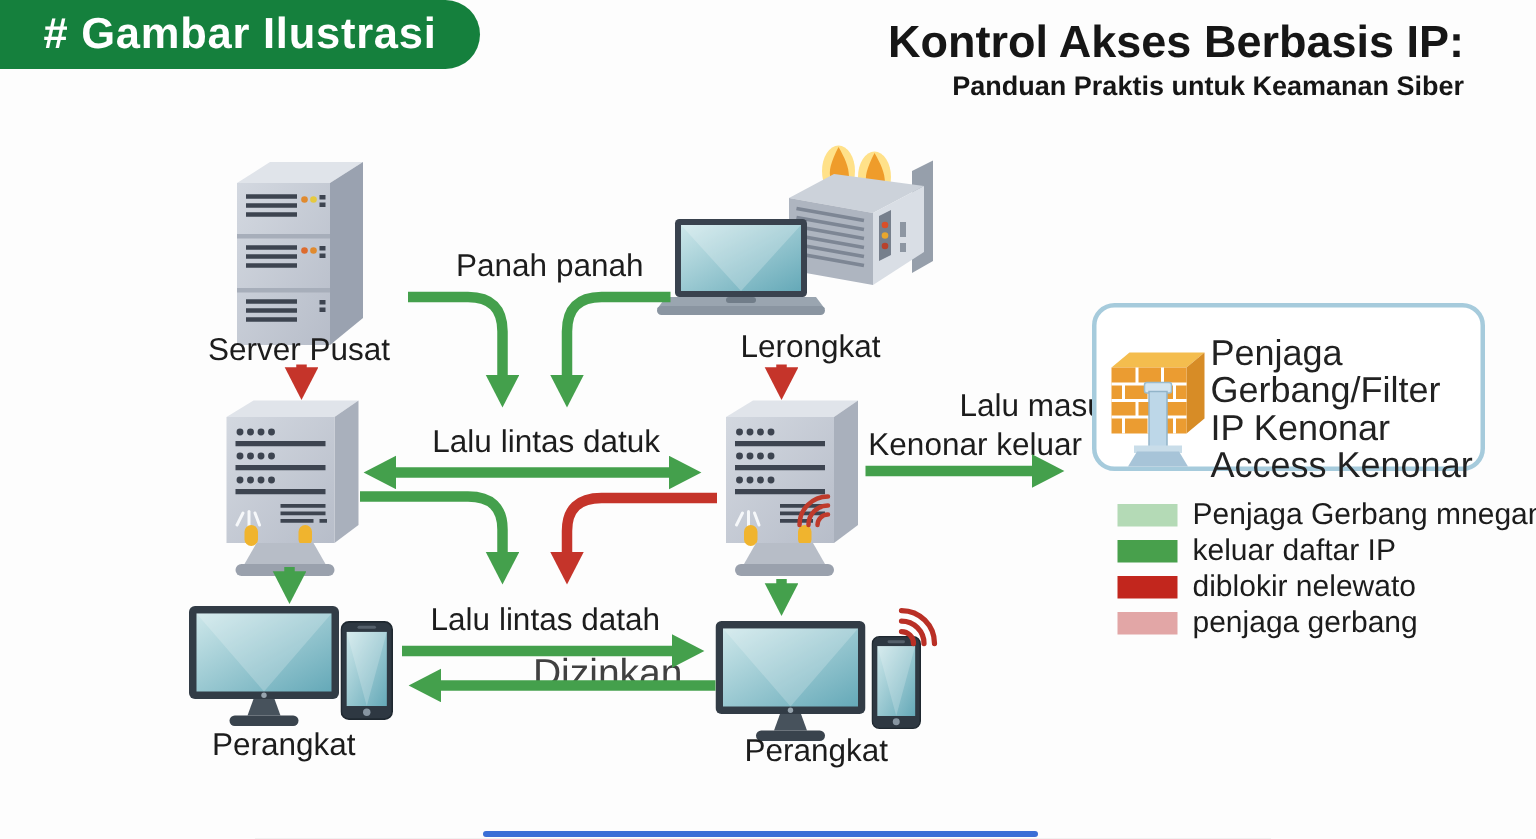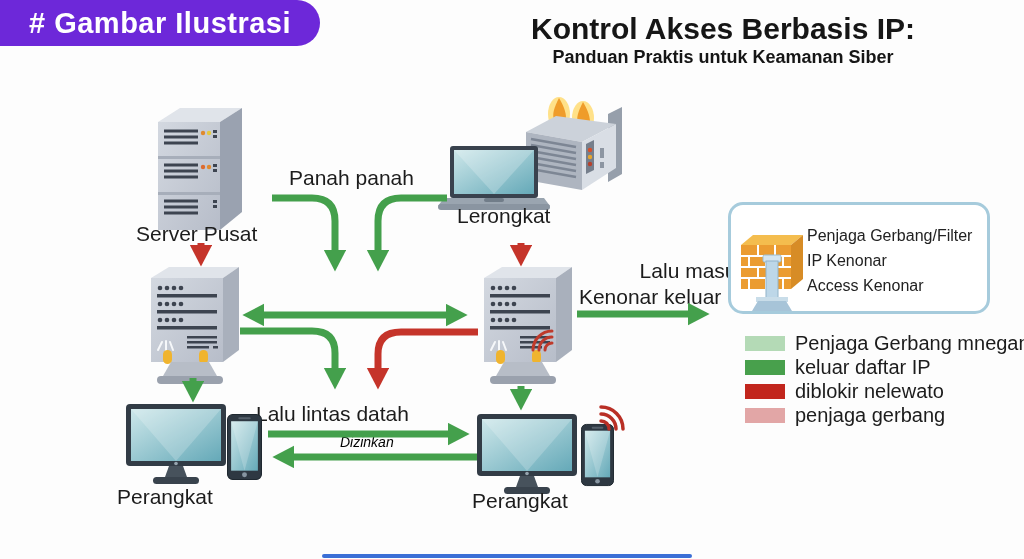--- a/index.html
+++ b/index.html
@@ -1,43 +1,43 @@
 <!DOCTYPE html>
 <html><head>
 <meta charset="utf-8">
 <style>
   html,body{margin:0;padding:0;background:#e9e9e9;}
   #canvas{
     position:relative;width:1024px;height:559px;background:#fdfdfd;overflow:hidden;
     font-family:"Liberation Sans",sans-serif;color:#1c1c1c;
   }
   .abs{position:absolute;}
-  .lbl{font-size:21px;line-height:1.15;text-align:left;color:#1c1c1c;}
+  .lbl{font-size:21px;line-height:1.15;text-align:right;color:#1c1c1c;}
   
   .banner{
-    left:0;top:7;width:320px;height:46px;background:#6d28d9;
+    left:0;top:7;width:320px;height:46px;background:#15803d;
     border-radius:0 23px 23px 0;display:flex;align-items:center;justify-content:center;
   }
   .banner span{color:#ffffff;font-size:29px;font-weight:bold;letter-spacing:.5px;}
   
-  .titleblock{left:470px;top:12px;width:506px;text-align:center;}
+  .titleblock{left:470px;top:12px;width:506px;text-align:right;}
   .titleblock .h1{font-size:30px;font-weight:800;line-height:1.15;color:#161616;}
   .titleblock .h2{font-size:18px;font-weight:800;line-height:1.15;color:#161616;}
   
   .filterbox{
     left:728px;top:202px;width:262px;height:112px;background:#ffffff;
     border:3px solid #a6cbdc;border-radius:15px;box-sizing:border-box;
   }
-  .filterbox .ftext{position:absolute;left:76px;top:18px;font-size:16px;line-height:25px;color:#222;}
+  .filterbox .ftext{position:absolute;left:76px;top:18px;font-size:24px;line-height:25px;color:#222;}
   
   .legend{left:745px;top:336px;width:276px;}
   .legend-row{display:flex;align-items:center;height:15px;margin-bottom:9px;}
   .swatch{width:40px;height:15px;margin-right:10px;flex:0 0 auto;}
   .legend-row span{font-size:20px;white-space:nowrap;color:#1c1c1c;}
-  .dizinkan{font-size:14px;font-weight:500;color:#000000;font-style:italic;}
+  .dizinkan{font-size:26px;font-weight:500;color:#404040;}
   .lalu-masuk-block{left:577px;top:258px;width:170px;text-align:right;font-size:21px;line-height:26px;}
   .blue-line{left:322px;top:554px;width:370px;height:4px;background:#3b6fd6;border-radius:2px;}
   svg{display:block;}
   .overlay{left:0;top:0;pointer-events:none;}
 </style>
 </head>
 <body>
 
 <div id="canvas">
 
@@ -121,21 +121,21 @@
   </svg>
 
   <svg class="abs" style="left:438px;top:146px" width="112" height="64" viewBox="0 0 112 64">
     <rect x="12" y="0" width="88" height="52" rx="3" fill="#39424e"></rect>
     <rect x="16" y="4" width="80" height="44" fill="url(#teal)"></rect>
     <polygon points="16,4 96,4 56,48" fill="#ffffff" opacity="0.22"></polygon>
     <polygon points="6,52 106,52 112,60 0,60" fill="#9aa5b0"></polygon>
     <rect x="46" y="52" width="20" height="4" rx="2" fill="#717d89"></rect>
     <rect x="0" y="58" width="112" height="6" rx="3" fill="#8a95a1"></rect>
   </svg>
-  <div class="abs lbl" style="left:457px;top:204px;width:130px">Lerongkat</div>
+  <div class="abs lbl" style="left:457px;top:220px;width:130px">Lerongkat</div>
 
   <svg class="abs" style="left:143px;top:264px" width="100" height="122" viewBox="0 0 100 122">
     <polygon points="8,14 26,3 96,3 80,14" fill="#e0e4ea"></polygon>
     <polygon points="80,14 96,3 96,86 80,98" fill="#a9b0bc"></polygon>
     <rect x="8" y="14" width="72" height="84" fill="url(#grayface)"></rect>
     <g fill="#3d4450">
       <circle cx="17" cy="24" r="2.3"></circle>
         <circle cx="24" cy="24" r="2.3"></circle>
         <circle cx="31" cy="24" r="2.3"></circle>
         <circle cx="38" cy="24" r="2.3"></circle>
@@ -195,20 +195,21 @@
         <line x1="23" y1="88" x2="23" y2="77"></line>
         <line x1="30" y1="86" x2="27" y2="78"></line>
     </g>
     <rect x="20" y="86" width="9" height="14" rx="4.5" fill="#f0b42e"></rect>
     <rect x="56" y="86" width="9" height="14" rx="4.5" fill="#f0b42e"></rect>
     <polygon points="28,98 66,98 74,112 20,112" fill="#b7bdc7"></polygon>
     <rect x="14" y="112" width="66" height="8" rx="4" fill="#9aa1ad"></rect>
   </svg>
 
   <div class="abs lbl" style="left:289px;top:166px;width:140px">Panah panah</div>
+  <div class="abs lbl" style="left:256px;top:283px;width:184px">Lalu lintas datuk</div>
   <div class="abs lalu-masuk-block">
     <div>Lalu masuk</div>
     <div>Kenonar keluar IP</div>
   </div>
   <div class="abs lbl" style="left:256px;top:402px;width:184px">Lalu lintas datah</div>
   <div class="abs lbl dizinkan" style="left:340px;top:434px;width:115px">Dizinkan</div>
 
   <div class="abs filterbox">
     <svg class="abs" style="left:8px;top:20px" width="66" height="90" viewBox="0 0 66 90">
       <polygon points="2,20 14,10 64,10 52,20" fill="#f4bd4e"></polygon>

